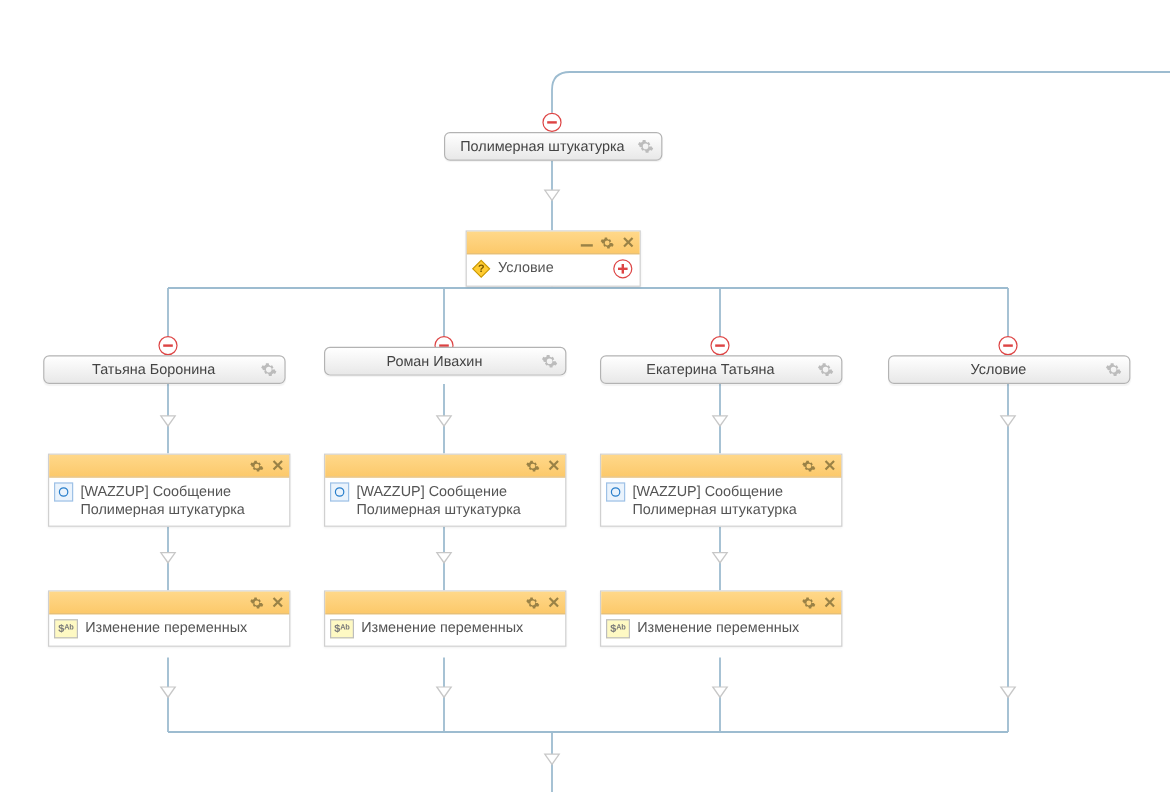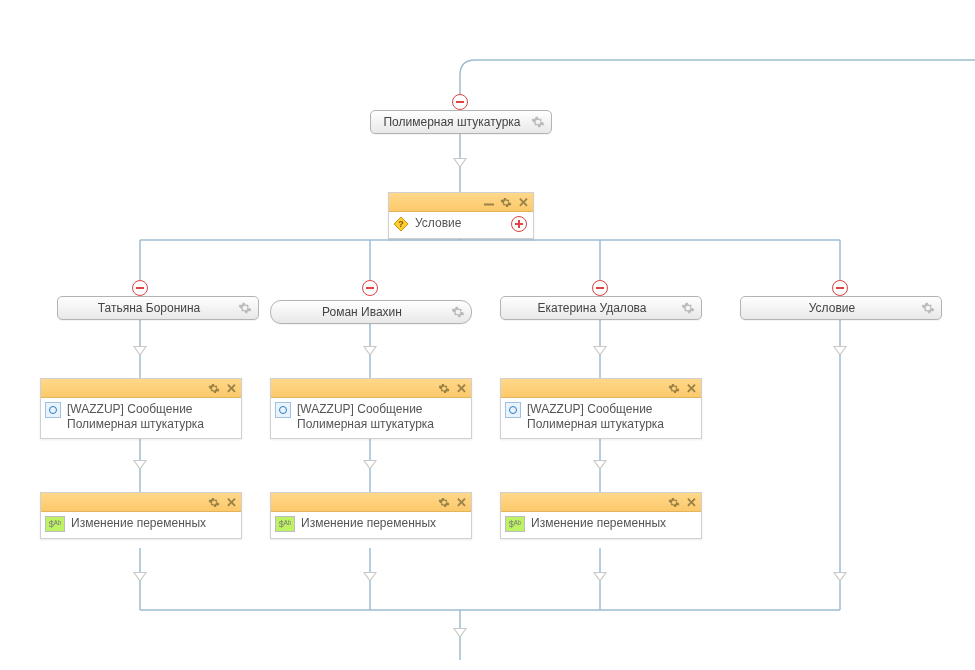--- a/index.html
+++ b/index.html
@@ -148,23 +148,23 @@
   .icon.square-blue::before {
     content: "";
     width: 6px; height: 6px;
     border: 1px solid #287ecb;
     border-radius: 50%;
   }
   .icon.sab {
     flex: 0 0 auto;
     width: 18px; height: 14px;
     border: 1px solid #bdbdbd;
-    background: #bef264;
+    background: #fef9c3;
     font-size: 9px;
-    font-weight: normal;
+    font-weight: bold;
     color: #7a7a7a;
     text-align: center;
     line-height: 14px;
   }
   .icon.cond {
     flex: 0 0 auto;
     width: 16px; height: 16px;
     position: relative;
   }
   .icon.cond svg { display:block; }
@@ -265,38 +265,38 @@
       <span class="txt">Условие</span>
       <span class="icon plus-circle"></span>
     </div>
   </div>
 
   <div class="minus-node" style="left:132px; top:280px;"></div>
   <div class="minus-node" style="left:362px; top:280px;"></div>
   <div class="minus-node" style="left:592px; top:280px;"></div>
   <div class="minus-node" style="left:832px; top:280px;"></div>
 
-  <div class="pill" style="left:57px; top:296px; width:200px;">
+  <div class="pill" style="left:36px; top:296px; width:200px;">
     <span class="label">Татьяна Боронина</span>
     <span class="icon gear">
       <svg width="14" height="14" viewBox="0 0 24 24">
           <path fill="#bcbcbc" d="M12 8a4 4 0 1 0 0 8 4 4 0 0 0 0-8zm9 4a7 7 0 0 1-.1 1.2l2 1.6-2 3.4-2.4-.9a7 7 0 0 1-2 1.2l-.4 2.5h-4l-.4-2.5a7 7 0 0 1-2-1.2l-2.4.9-2-3.4 2-1.6A7 7 0 0 1 3 12a7 7 0 0 1 .1-1.2l-2-1.6 2-3.4 2.4.9a7 7 0 0 1 2-1.2L7.9 3h4l.4 2.5a7 7 0 0 1 2 1.2l2.4-.9 2 3.4-2 1.6c.1.4.1.8.1 1.2z"></path>
         </svg>
     </span>
   </div>
-  <div class="pill" style="left:270px; top:300px; width:200px;border-radius:11px;">
+  <div class="pill" style="left:270px; top:289px; width:200px;">
     <span class="label">Роман Ивахин</span>
     <span class="icon gear">
       <svg width="14" height="14" viewBox="0 0 24 24">
           <path fill="#bcbcbc" d="M12 8a4 4 0 1 0 0 8 4 4 0 0 0 0-8zm9 4a7 7 0 0 1-.1 1.2l2 1.6-2 3.4-2.4-.9a7 7 0 0 1-2 1.2l-.4 2.5h-4l-.4-2.5a7 7 0 0 1-2-1.2l-2.4.9-2-3.4 2-1.6A7 7 0 0 1 3 12a7 7 0 0 1 .1-1.2l-2-1.6 2-3.4 2.4.9a7 7 0 0 1 2-1.2L7.9 3h4l.4 2.5a7 7 0 0 1 2 1.2l2.4-.9 2 3.4-2 1.6c.1.4.1.8.1 1.2z"></path>
         </svg>
     </span>
   </div>
   <div class="pill" style="left:500px; top:296px; width:200px;">
-    <span class="label">Екатерина Удалова</span>
+    <span class="label">Екатерина Татьяна</span>
     <span class="icon gear">
       <svg width="14" height="14" viewBox="0 0 24 24">
           <path fill="#bcbcbc" d="M12 8a4 4 0 1 0 0 8 4 4 0 0 0 0-8zm9 4a7 7 0 0 1-.1 1.2l2 1.6-2 3.4-2.4-.9a7 7 0 0 1-2 1.2l-.4 2.5h-4l-.4-2.5a7 7 0 0 1-2-1.2l-2.4.9-2-3.4 2-1.6A7 7 0 0 1 3 12a7 7 0 0 1 .1-1.2l-2-1.6 2-3.4 2.4.9a7 7 0 0 1 2-1.2L7.9 3h4l.4 2.5a7 7 0 0 1 2 1.2l2.4-.9 2 3.4-2 1.6c.1.4.1.8.1 1.2z"></path>
         </svg>
     </span>
   </div>
   <div class="pill" style="left:740px; top:296px; width:200px;">
     <span class="label">Условие</span>
     <span class="icon gear">
       <svg width="14" height="14" viewBox="0 0 24 24">

